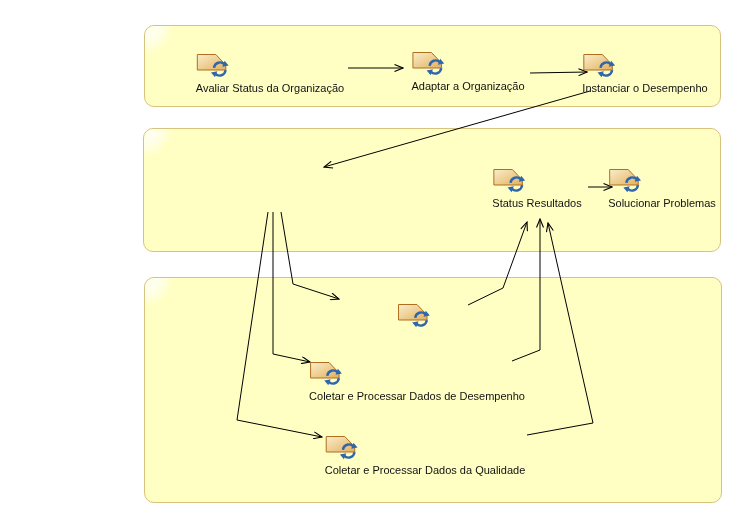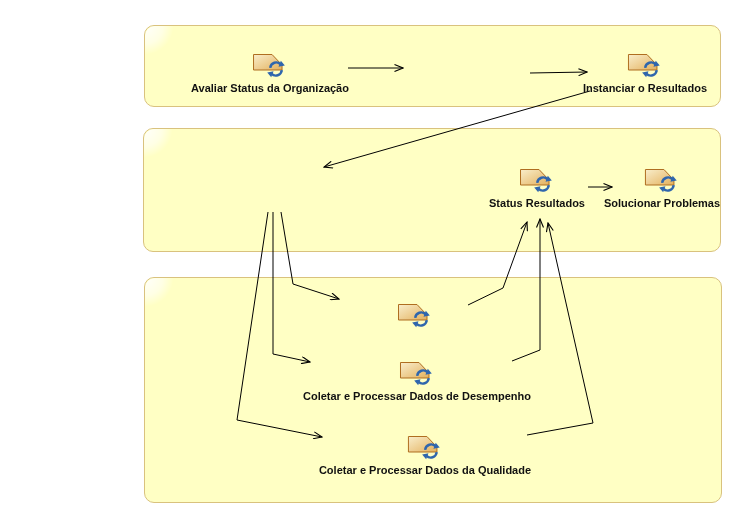--- a/index.html
+++ b/index.html
@@ -4,21 +4,21 @@
 <style>
   html,body{margin:0;padding:0;background:#fff;}
   #canvas{position:relative;width:734px;height:506px;background:#fff;overflow:hidden;
           font-family:"Liberation Sans","DejaVu Sans",sans-serif;}
   .container{position:absolute;background:#FFFFC4;border:1px solid #D9C27E;border-radius:10px;box-sizing:border-box;}
   .container::before{content:"";position:absolute;top:0;left:0;width:28px;height:28px;border-top-left-radius:10px;
           background:radial-gradient(circle at 0 0, rgba(255,255,255,0.95) 0%, rgba(255,255,255,0.55) 45%, rgba(255,255,255,0) 72%);}
   #container-1{left:144px;top:25px;width:577px;height:82px;}
   #container-2{left:143px;top:128px;width:578px;height:124px;}
   #container-3{left:144px;top:277px;width:578px;height:226px;}
-  .task{position:absolute;display:flex;flex-direction:column;align-items:center;transform:translateX(-50%);z-index:3;font-weight:bold;}
+  .task{position:absolute;display:flex;flex-direction:column;align-items:flex-start;transform:translateX(-50%);z-index:3;}
   .task-label{font-size:11px;color:#111;white-space:nowrap;margin-top:2px;line-height:12px;}
   .t1{left:270px;top:52px;} .t2{left:468px;top:50px;} .t3{left:645px;top:52px;}
   .t4{left:272px;top:159px;} .t5{left:537px;top:167px;} .t6{left:662px;top:167px;}
   .t7{left:415px;top:302px;} .t8{left:417px;top:360px;} .t9{left:425px;top:434px;}
   #arrows{position:absolute;left:0;top:0;z-index:2;}
   .conn{fill:none;stroke:#000;stroke-width:1;}
 </style>
 </head>
 <body>
 
@@ -59,30 +59,40 @@
     <svg width="36" height="28" viewBox="0 0 36 28">
       <polygon points="1.5,2.5 20,2.5 30,13 30,18 1.5,18" fill="url(#tagGrad)" stroke="#AF6E20" stroke-width="1"></polygon>
       <path d="M18.2,15.8 A6,6 0 0 1 28.6,12.4" fill="none" stroke="#2F66AD" stroke-width="2.4"></path>
       <polygon points="28.8,8.8 32.8,13.6 26.5,14.8" fill="#2F66AD"></polygon>
       <path d="M29.8,18.2 A6,6 0 0 1 19.4,21.6" fill="none" stroke="#2F66AD" stroke-width="2.4"></path>
       <polygon points="19.2,25.2 15.2,20.4 21.5,19.2" fill="#2F66AD"></polygon>
     </svg>
     <span class="task-label">Avaliar Status da Organização</span>
   </div>
 
+  <div class="task t2">
+    <svg width="36" height="28" viewBox="0 0 36 28">
+      <polygon points="1.5,2.5 20,2.5 30,13 30,18 1.5,18" fill="url(#tagGrad)" stroke="#AF6E20" stroke-width="1"></polygon>
+      <path d="M18.2,15.8 A6,6 0 0 1 28.6,12.4" fill="none" stroke="#2F66AD" stroke-width="2.4"></path>
+      <polygon points="28.8,8.8 32.8,13.6 26.5,14.8" fill="#2F66AD"></polygon>
+      <path d="M29.8,18.2 A6,6 0 0 1 19.4,21.6" fill="none" stroke="#2F66AD" stroke-width="2.4"></path>
+      <polygon points="19.2,25.2 15.2,20.4 21.5,19.2" fill="#2F66AD"></polygon>
+    </svg>
+    <span class="task-label">Adaptar a Organização</span>
+  </div>
 
   <div class="task t3">
     <svg width="36" height="28" viewBox="0 0 36 28">
       <polygon points="1.5,2.5 20,2.5 30,13 30,18 1.5,18" fill="url(#tagGrad)" stroke="#AF6E20" stroke-width="1"></polygon>
       <path d="M18.2,15.8 A6,6 0 0 1 28.6,12.4" fill="none" stroke="#2F66AD" stroke-width="2.4"></path>
       <polygon points="28.8,8.8 32.8,13.6 26.5,14.8" fill="#2F66AD"></polygon>
       <path d="M29.8,18.2 A6,6 0 0 1 19.4,21.6" fill="none" stroke="#2F66AD" stroke-width="2.4"></path>
       <polygon points="19.2,25.2 15.2,20.4 21.5,19.2" fill="#2F66AD"></polygon>
     </svg>
-    <span class="task-label">Instanciar o Resultados</span>
+    <span class="task-label">Instanciar o Desempenho</span>
   </div>
 
 
   <div class="task t5">
     <svg width="36" height="28" viewBox="0 0 36 28">
       <polygon points="1.5,2.5 20,2.5 30,13 30,18 1.5,18" fill="url(#tagGrad)" stroke="#AF6E20" stroke-width="1"></polygon>
       <path d="M18.2,15.8 A6,6 0 0 1 28.6,12.4" fill="none" stroke="#2F66AD" stroke-width="2.4"></path>
       <polygon points="28.8,8.8 32.8,13.6 26.5,14.8" fill="#2F66AD"></polygon>
       <path d="M29.8,18.2 A6,6 0 0 1 19.4,21.6" fill="none" stroke="#2F66AD" stroke-width="2.4"></path>
       <polygon points="19.2,25.2 15.2,20.4 21.5,19.2" fill="#2F66AD"></polygon>

